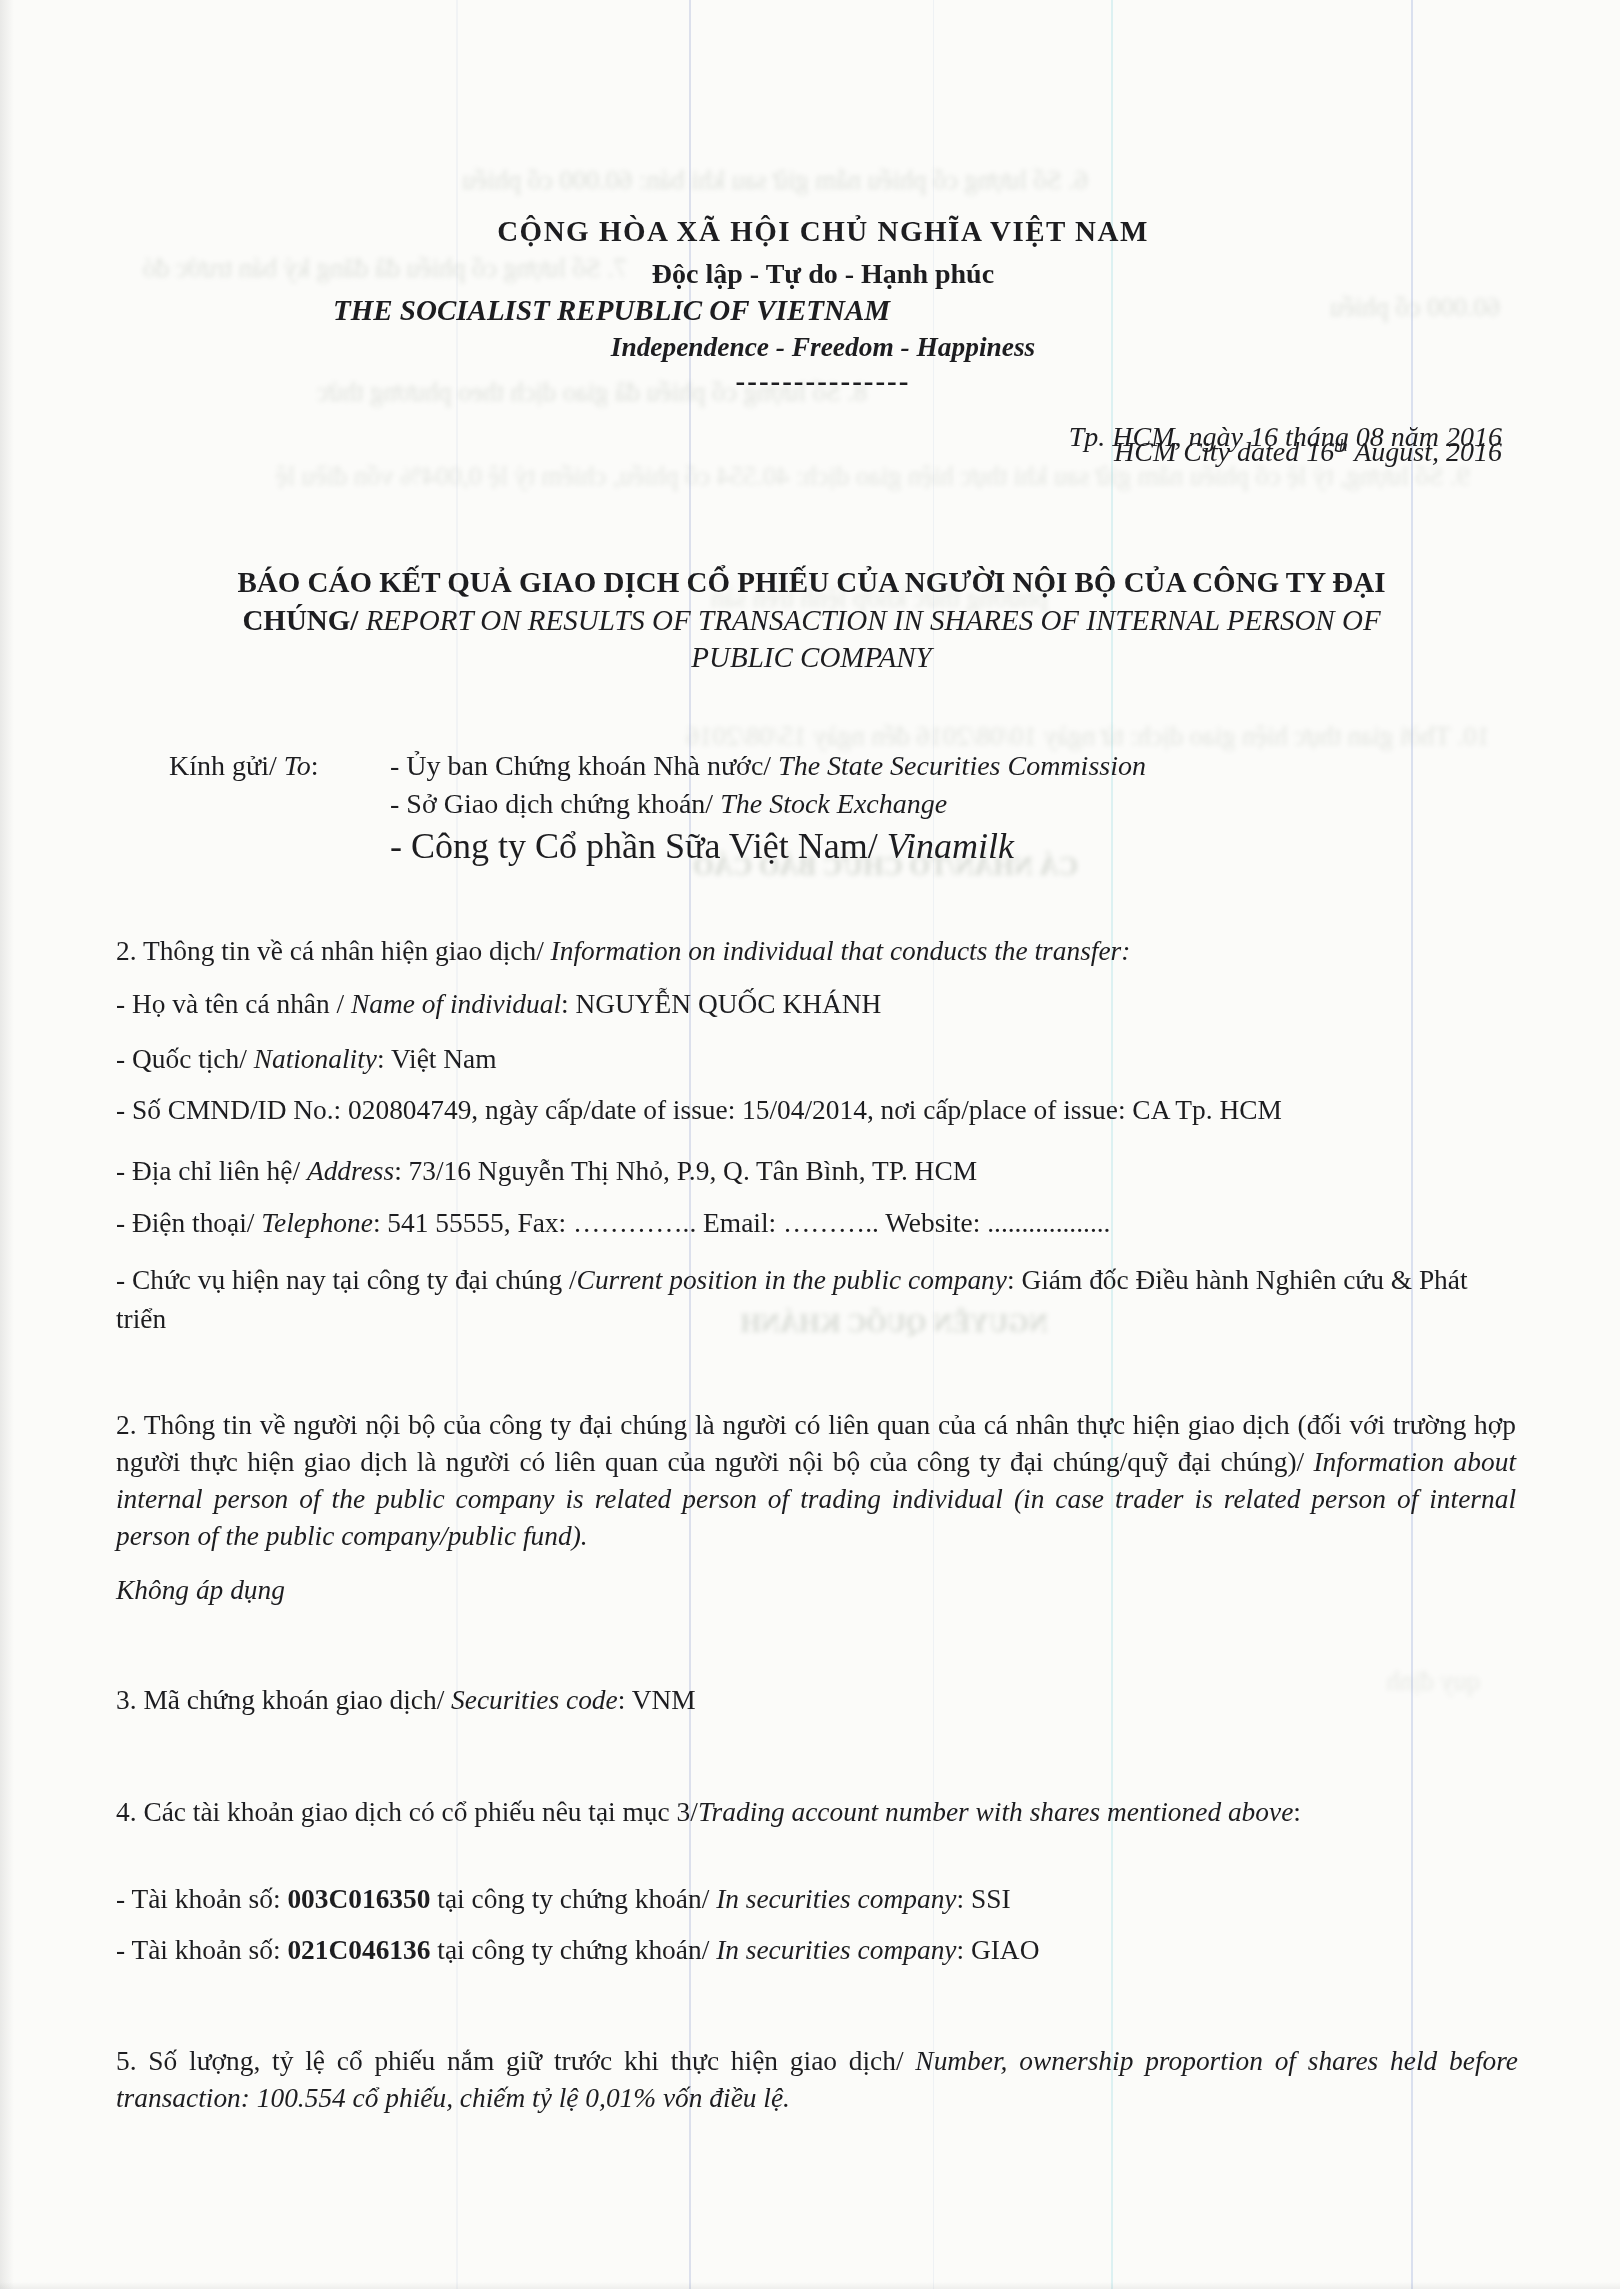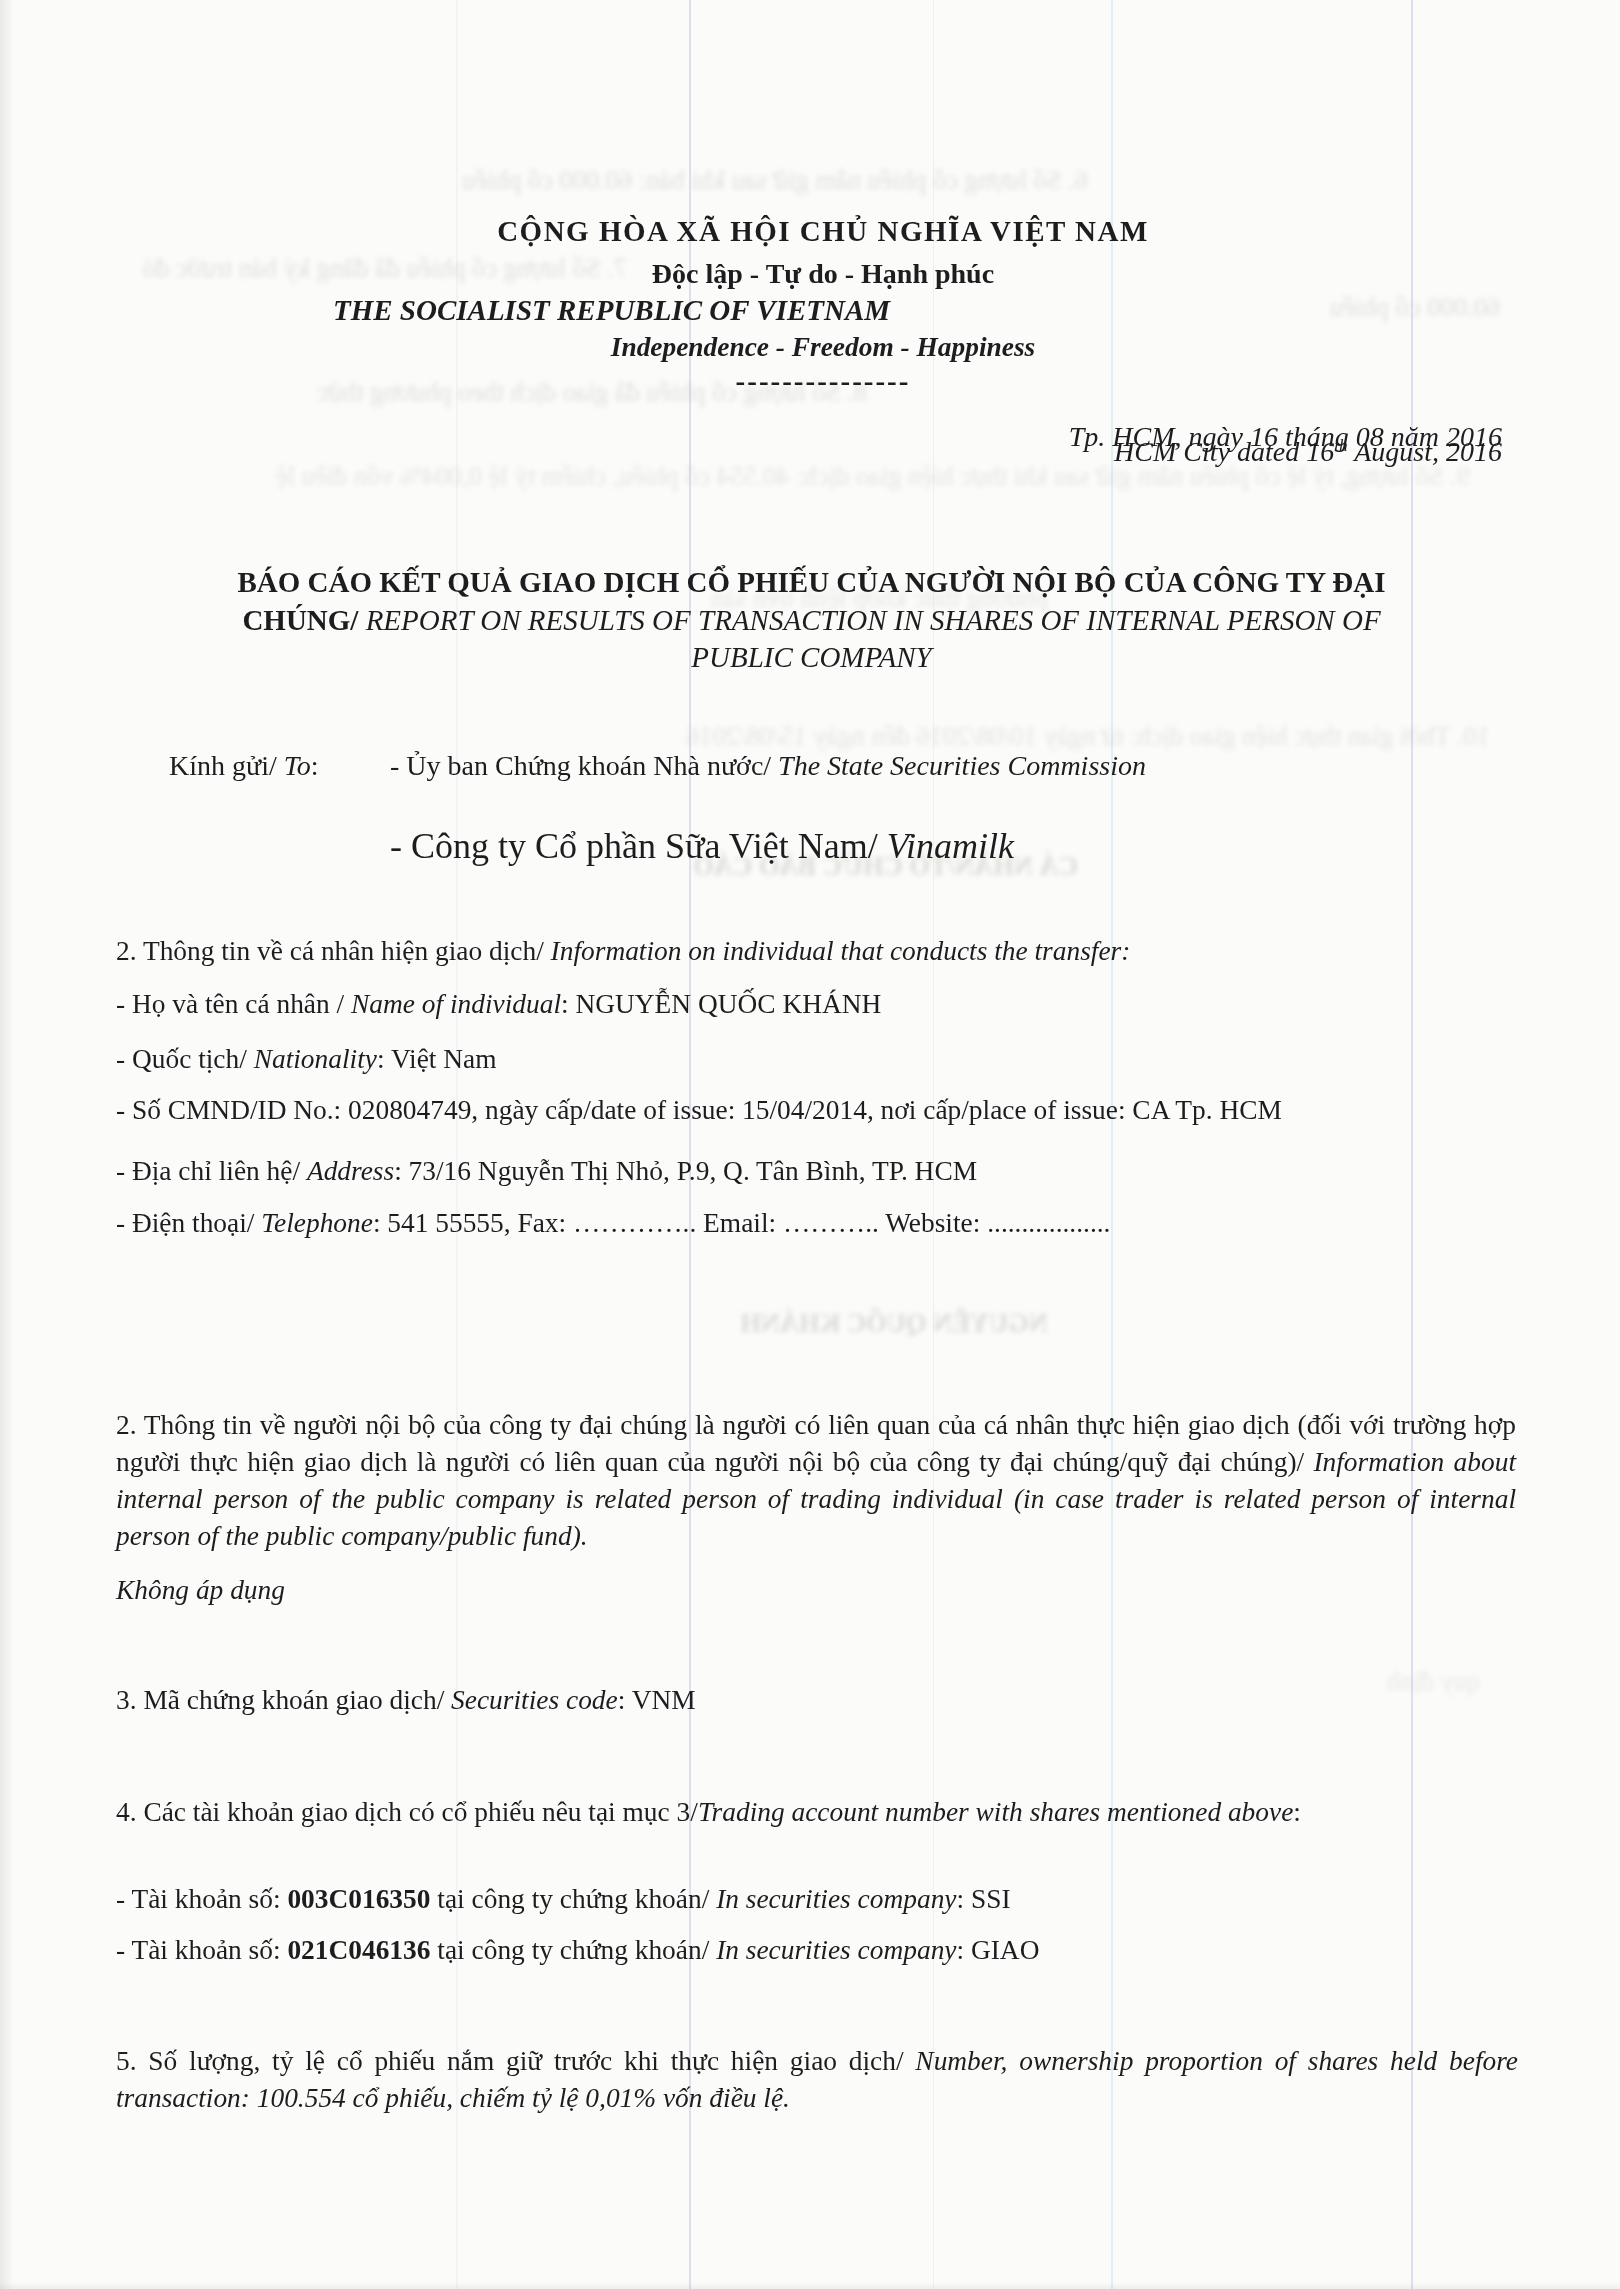--- a/index.html
+++ b/index.html
@@ -127,28 +127,30 @@
 
   <div class="line" id="d1">Tp. HCM, ngày 16 tháng 08 năm 2016</div>
   <div class="line" id="d2"><span class="run-i">HCM City dated 16</span><span class="run-isup">th</span><span class="run-i"> August, 2016</span></div>
 
   <div class="line" id="t1"><span class="run-b">BÁO CÁO KẾT QUẢ GIAO DỊCH CỔ PHIẾU CỦA NGƯỜI NỘI BỘ CỦA CÔNG TY ĐẠI</span></div>
   <div class="line" id="t2"><span class="run-b">CHÚNG/ </span><span class="run-bi">REPORT ON RESULTS OF TRANSACTION IN SHARES OF INTERNAL PERSON OF</span></div>
   <div class="line" id="t3"><span class="run-bi">PUBLIC COMPANY</span></div>
 
   <div class="line" id="kg"><span class="run-n">Kính gửi/ </span><span class="run-i">To</span><span class="run-n">:</span></div>
   <div class="line" id="kg1"><span class="run-n">- Ủy ban Chứng khoán Nhà nước/ </span><span class="run-i">The State Securities Commission</span></div>
+  <div class="line" id="kg2"><span class="run-n">- Sở Giao dịch chứng khoán/ </span><span class="run-i">The Stock Exchange</span></div>
   <div class="line" id="kg3"><span class="run-n">- Công ty Cổ phần Sữa Việt Nam/ </span><span class="run-i">Vinamilk</span></div>
 
   <div class="line" id="s1h"><span class="run-n">2. Thông tin về cá nhân hiện giao dịch/ </span><span class="run-i">Information on individual that conducts the transfer:</span></div>
   <div class="line" id="s1i1"><span class="run-n">- Họ và tên cá nhân / </span><span class="run-i">Name of individual</span><span class="run-n">: NGUYỄN QUỐC KHÁNH</span></div>
   <div class="line" id="s1i2"><span class="run-n">- Quốc tịch/ </span><span class="run-i">Nationality</span><span class="run-n">: Việt Nam</span></div>
   <div class="line" id="s1i3"><span class="run-n">- Số CMND/ID No.: 020804749, ngày cấp/date of issue: 15/04/2014, nơi cấp/place of issue: CA Tp. HCM</span></div>
   <div class="line" id="s1i4"><span class="run-n">- Địa chỉ liên hệ/ </span><span class="run-i">Address</span><span class="run-n">: 73/16 Nguyễn Thị Nhỏ, P.9, Q. Tân Bình, TP. HCM</span></div>
   <div class="line" id="s1i5"><span class="run-n">- Điện thoại/ </span><span class="run-i">Telephone</span><span class="run-n">: 541 55555, Fax: ………….. Email: ……….. Website: ..................</span></div>
+  <div class="para" id="s1i6"><span class="run-n">- Chức vụ hiện nay tại công ty đại chúng /</span><span class="run-i">Current position in the public company</span><span class="run-n">: Giám đốc Điều hành Nghiên cứu &amp; Phát triển</span></div>
 
   <div class="para" id="s2p"><span class="run-n">2. Thông tin về người nội bộ của công ty đại chúng là người có liên quan của cá nhân thực hiện giao dịch (đối với trường hợp người thực hiện giao dịch là người có liên quan của người nội bộ của công ty đại chúng/quỹ đại chúng)/ </span><span class="run-i">Information about internal person of the public company is related person of trading individual (in case trader is related person of internal person of the public company/public fund).</span></div>
   <div class="line" id="s2note">Không áp dụng</div>
 
   <div class="line" id="s3"><span class="run-n">3. Mã chứng khoán giao dịch/ </span><span class="run-i">Securities code</span><span class="run-n">: VNM</span></div>
 
   <div class="para" id="s4h"><span class="run-n">4. Các tài khoản giao dịch có cổ phiếu nêu tại mục 3/</span><span class="run-i">Trading account number with shares mentioned above</span><span class="run-n">:</span></div>
   <div class="line" id="s4i1"><span class="run-n">- Tài khoản số: </span><span class="run-b">003C016350</span><span class="run-n"> tại công ty chứng khoán/ </span><span class="run-i">In securities company</span><span class="run-n">: SSI</span></div>
   <div class="line" id="s4i2"><span class="run-n">- Tài khoản số: </span><span class="run-b">021C046136</span><span class="run-n"> tại công ty chứng khoán/ </span><span class="run-i">In securities company</span><span class="run-n">: GIAO</span></div>
 

